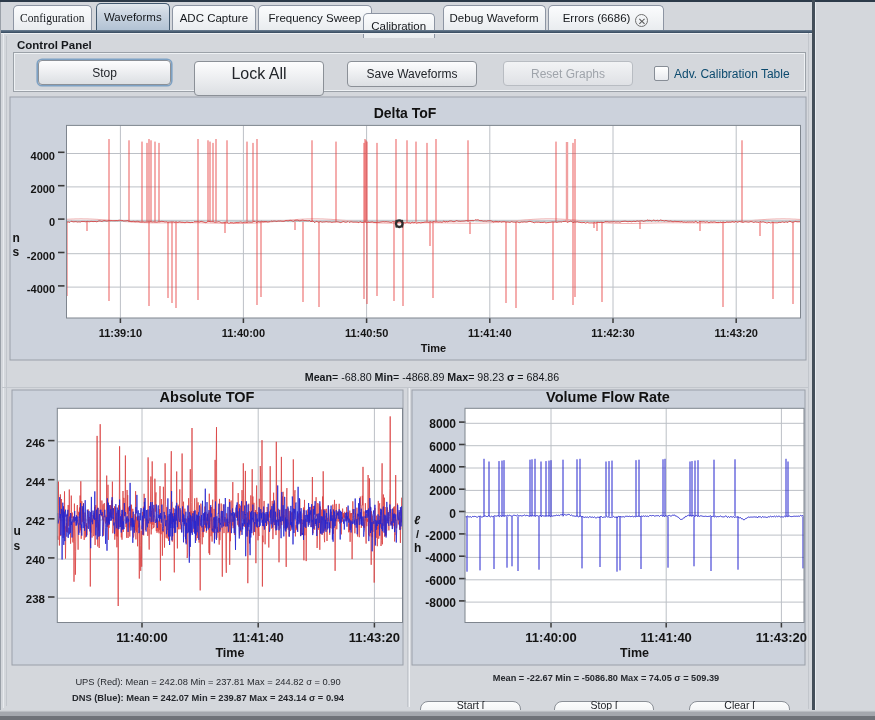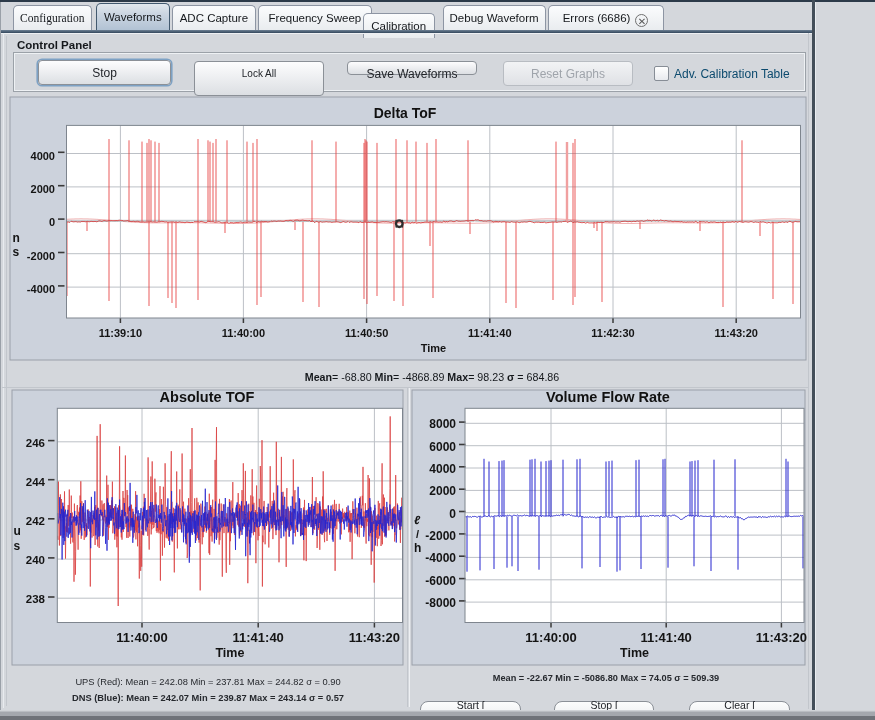--- a/index.html
+++ b/index.html
@@ -23,22 +23,22 @@
 <div class="abs" style="left:812px;top:0;width:3px;height:714px;background:#434e59"></div>
 <div class="abs" style="left:815px;top:2px;width:1px;height:712px;background:#e9ecf0"></div>
 <div class="abs" style="left:0;top:709.5px;width:875px;height:1px;background:#d0d3d7;z-index:30"></div>
 <div class="abs" style="left:0;top:710.5px;width:875px;height:1px;background:#babdc2;z-index:30"></div>
 <div class="abs" style="left:0;top:711.5px;width:875px;height:4px;background:#a4a7ad;z-index:30"></div>
 <div class="abs" style="left:0;top:715.5px;width:875px;height:5px;background:#6f7278;z-index:30"></div>
 
 <div class="abs" style="left:17px;top:39px;font-size:11.5px;font-weight:bold;color:#15181c">Control Panel</div>
 <div class="abs" style="left:13px;top:52px;width:793px;height:40px;border:1px solid #9ba1a8;box-shadow:inset 0 0 0 1px #eef1f4"></div>
 <div style="position:absolute;left:38px;top:60px;width:133px;height:25px;background:linear-gradient(#fdfdfe,#dcdfe3);border:1px solid #8b9097;border-radius:4px;box-shadow:0 0 0 1.6px #7da1c4;color:#22252a;font-size:12px;text-align:center;line-height:24px;">Stop</div>
-<div style="position:absolute;left:194px;top:61px;width:130px;height:35px;background:linear-gradient(#fdfdfe,#dcdfe3);border:1px solid #8b9097;border-radius:4px;color:#22252a;font-size:10px;text-align:center;line-height:24px;">Lock All</div>
-<div style="position:absolute;left:347px;top:61px;width:130px;height:14px;background:linear-gradient(#fdfdfe,#dcdfe3);border:1px solid #8b9097;border-radius:4px;color:#22252a;font-size:12px;text-align:center;line-height:24px;">Save Waveforms</div>
+<div style="position:absolute;left:194px;top:61px;width:130px;height:35px;background:linear-gradient(#fdfdfe,#dcdfe3);border:1px solid #8b9097;border-radius:4px;color:#22252a;font-size:16px;text-align:center;line-height:24px;">Lock All</div>
+<div style="position:absolute;left:347px;top:61px;width:130px;height:26px;background:linear-gradient(#fdfdfe,#dcdfe3);border:1px solid #8b9097;border-radius:4px;color:#22252a;font-size:12px;text-align:center;line-height:24px;">Save Waveforms</div>
 <div style="position:absolute;left:503px;top:61px;width:130px;height:25px;background:linear-gradient(#f2f3f5,#dfe1e5);border:1px solid #b8bcc2;border-radius:4px;color:#9fa4ab;font-size:12px;text-align:center;line-height:24px;">Reset Graphs</div>
 <div class="abs" style="left:654px;top:66px;width:15px;height:15px;background:linear-gradient(#fff,#e8eaee);border:1px solid #878d96;border-radius:2px"></div>
 <div class="abs" style="left:674px;top:67px;font-size:12px;color:#0c4a6e">Adv. Calibration Table</div>
 
 <div class="abs" style="left:2px;top:387px;width:806px;height:1px;background:#c2c6cc"></div>
 <div class="abs" style="left:407px;top:388px;width:1px;height:319px;background:#c2c6cc"></div>
 <div class="abs" style="left:409px;top:388px;width:1px;height:319px;background:#eef0f3"></div>
 
 <svg width="796" height="263" style="position:absolute;left:10px;top:97px;overflow:visible" font-family="Liberation Sans, sans-serif">
 <rect x="0" y="0" width="796" height="263" fill="#ccd2dc" stroke="#9aa0a9" stroke-width="1"></rect>
@@ -126,21 +126,21 @@
 <line x1="246.2" y1="232.5" x2="246.2" y2="237.5" stroke="#3a3a3a" stroke-width="1.5"></line>
 <text x="246.2" y="251.5" text-anchor="middle" font-size="13" font-weight="bold" fill="#141414">11:41:40</text>
 <line x1="362.4" y1="232.5" x2="362.4" y2="237.5" stroke="#3a3a3a" stroke-width="1.5"></line>
 <text x="362.4" y="251.5" text-anchor="middle" font-size="13" font-weight="bold" fill="#141414">11:43:20</text>
 <rect x="45.3" y="18.3" width="345.2" height="214.2" fill="none" stroke="#7e858e" stroke-width="1"></rect>
 <text x="217.9" y="266.5" text-anchor="middle" font-size="12.5" font-weight="bold" fill="#141414">Time</text>
 <text x="1.5" y="145" font-size="12" font-weight="bold" fill="#141414">u</text>
 <text x="1.5" y="160" font-size="12" font-weight="bold" fill="#141414">s</text>
 </svg>
 <div class="abs" style="left:8px;top:677px;width:400px;font-size:9.3px;font-weight:normal;color:#26292e;text-align:center">UPS (Red): Mean = 242.08 Min = 237.81 Max = 244.82 σ = 0.90</div>
-<div class="abs" style="left:8px;top:692.5px;width:400px;font-size:9.3px;font-weight:bold;color:#26292e;text-align:center">DNS (Blue): Mean = 242.07 Min = 239.87 Max = 243.14 σ = 0.57</div>
+<div class="abs" style="left:8px;top:692.5px;width:400px;font-size:9.3px;font-weight:bold;color:#26292e;text-align:center">DNS (Blue): Mean = 242.07 Min = 239.87 Max = 243.14 σ = 0.94</div>
 
 <svg width="393" height="275" style="position:absolute;left:412px;top:390px;overflow:visible" font-family="Liberation Sans, sans-serif">
 <rect x="0" y="0" width="393" height="275" fill="#ccd2dc" stroke="#9aa0a9" stroke-width="1"></rect>
 <text x="196.0" y="12" text-anchor="middle" font-size="14.5" font-weight="bold" fill="#111">Volume Flow Rate</text>
 <rect x="53.0" y="18.3" width="339.0" height="214.2" fill="#ffffff"></rect>
 <line x1="53.0" y1="33.3" x2="392.0" y2="33.3" stroke="#bcc0c6" stroke-width="1"></line>
 <line x1="53.0" y1="55.7" x2="392.0" y2="55.7" stroke="#bcc0c6" stroke-width="1"></line>
 <line x1="53.0" y1="78.0" x2="392.0" y2="78.0" stroke="#bcc0c6" stroke-width="1"></line>
 <line x1="53.0" y1="100.4" x2="392.0" y2="100.4" stroke="#bcc0c6" stroke-width="1"></line>
 <line x1="53.0" y1="122.7" x2="392.0" y2="122.7" stroke="#bcc0c6" stroke-width="1"></line>

